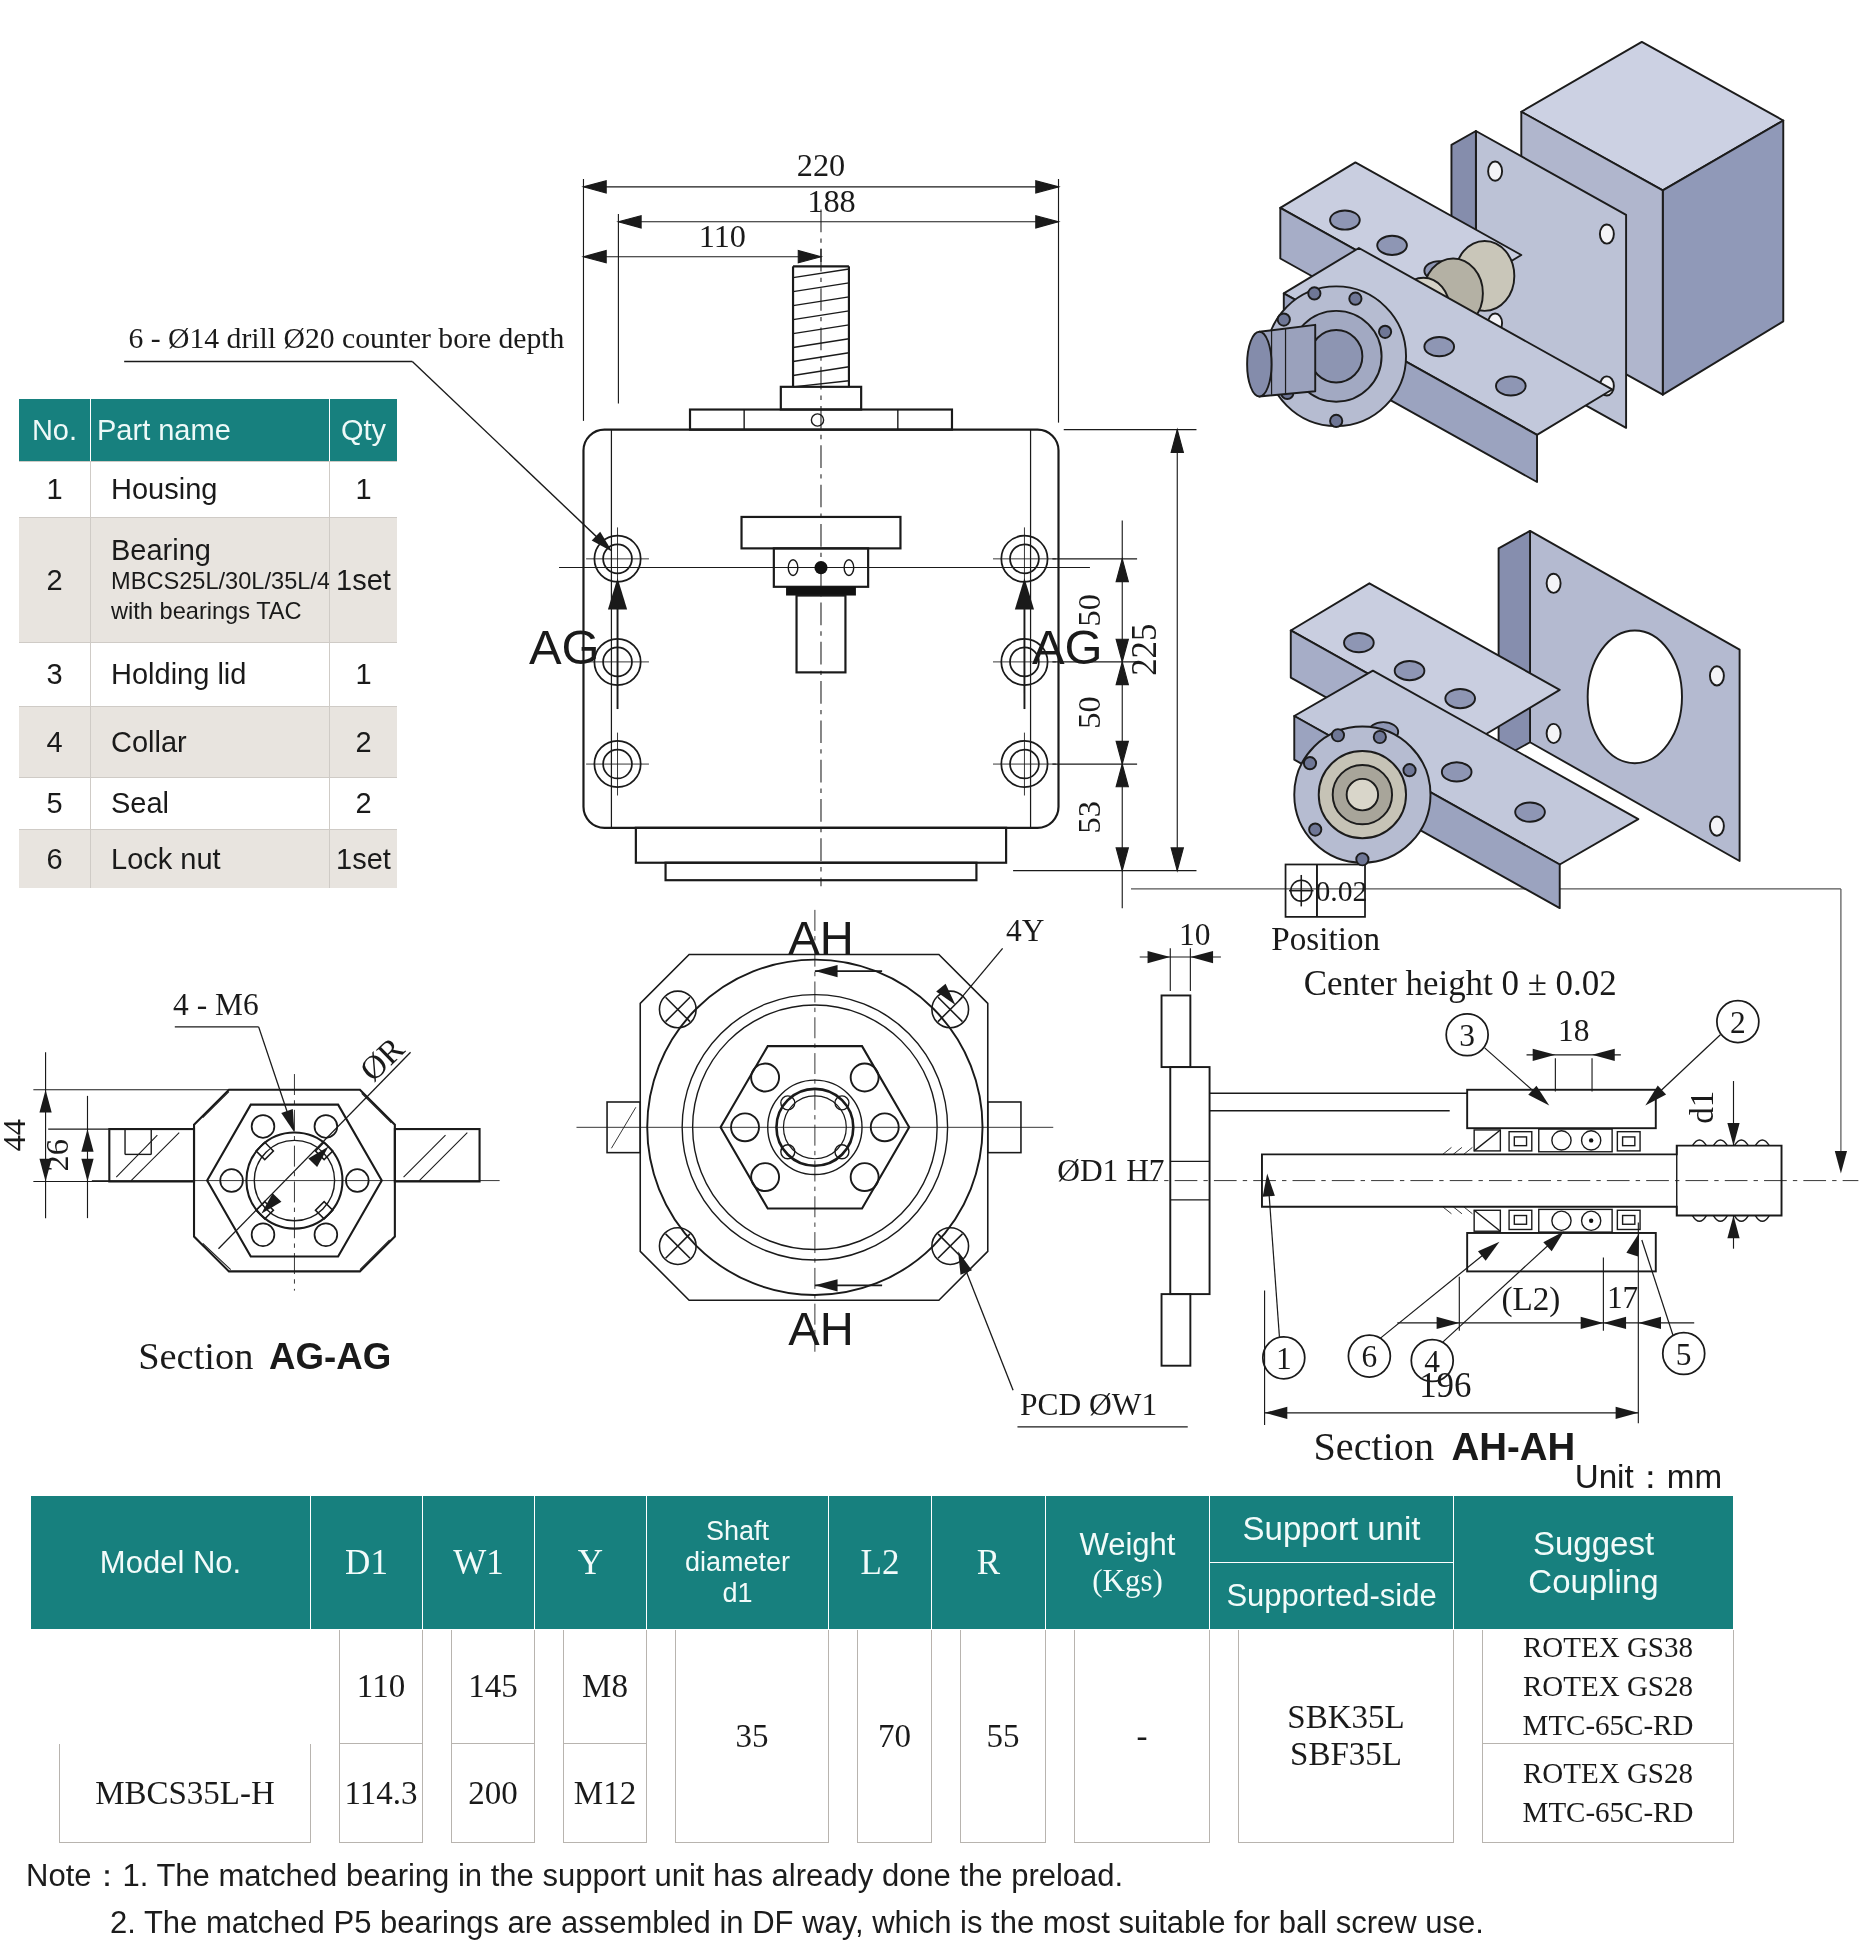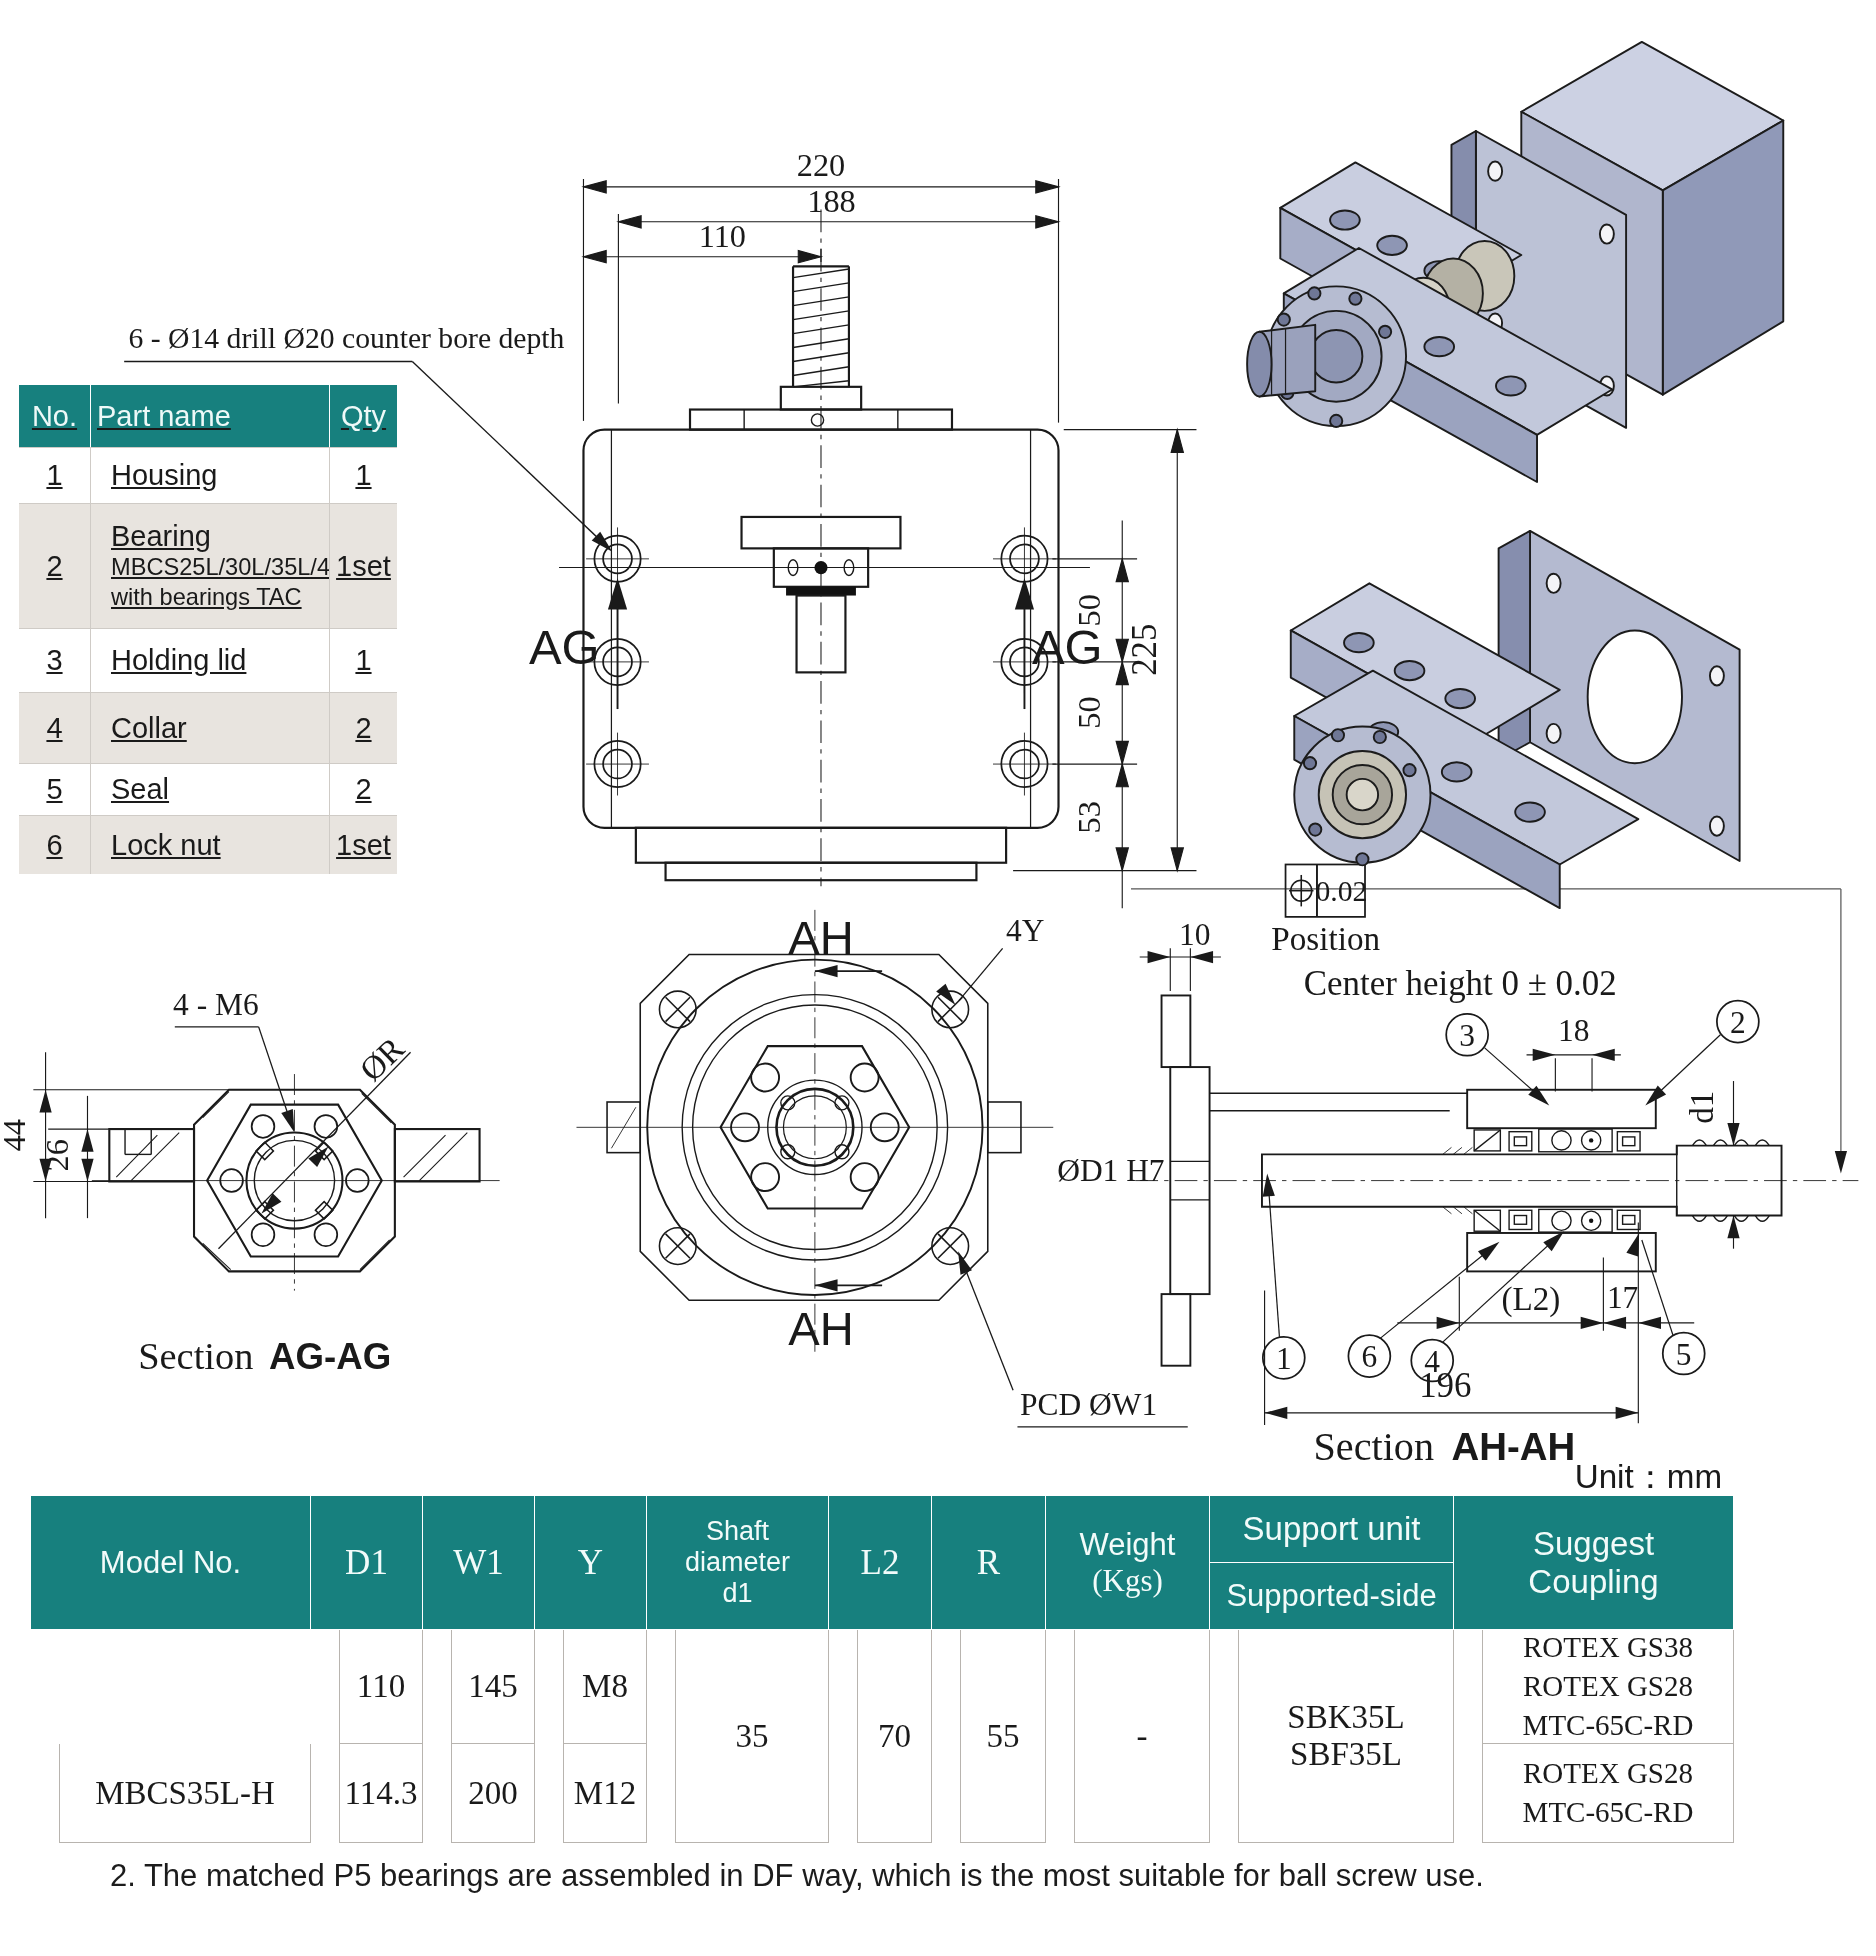--- a/index.html
+++ b/index.html
@@ -4,22 +4,22 @@
 <style>
   html,body{margin:0;padding:0;background:#ffffff;}
   #page{position:relative;width:1876px;height:1956px;background:#fff;overflow:hidden;
         font-family:"Liberation Sans",sans-serif;color:#1a1a1a;}
   svg{position:absolute;left:0;top:0;}
   svg text{fill:#1a1a1a;}
   .serif{font-family:"Liberation Serif",serif;}
   .sans{font-family:"Liberation Sans",sans-serif;}
 
   
-  #parts-table{position:absolute;left:19px;top:385px;width:378px;
-    display:grid;grid-template-columns:71px 239px 68px;font-size:29px;text-decoration:underline;}
+  #parts-table{position:absolute;left:19px;top:399px;width:378px;
+    display:grid;grid-template-columns:71px 239px 68px;font-size:29px;}
   #parts-table .h{background:#17807E;color:#eef9f8;display:flex;align-items:center;height:62px;}
   #parts-table .h.c{justify-content:center;}
   #parts-table .h.l{padding-left:6px;}
   #parts-table .cell{display:flex;align-items:center;justify-content:center;border-top:0.9px solid #cfcbc6;}
   #parts-table .cell.l{justify-content:flex-start;padding-left:20px;}
   #parts-table .g{background:#e8e4df;}
   #parts-table .vb{border-left:1.7px solid #ffffff;}
   #parts-table .vbb{border-left:0.9px solid #cfcbc6;}
   #parts-table .sub{font-size:23.6px;line-height:1.25;}
 
@@ -604,17 +604,18 @@
     <div class="td" style="grid-row:4;grid-column:2">114.3</div>
     <div class="td" style="grid-row:4;grid-column:3">200</div>
     <div class="td" style="grid-row:4;grid-column:4">M12</div>
     <div class="td small" style="grid-row:4;grid-column:10">
       <div>ROTEX GS28</div>
       <div>MTC-65C-RD</div>
     </div>
   </div>
 
   <div id="notes">
+    <div>Note：1. The matched bearing in the support unit has already done the preload.</div>
     <div class="l2">2. The matched P5 bearings are assembled in DF way, which is the most suitable for ball screw use.</div>
   </div>
 
 </div>
 
 
 </body></html>

